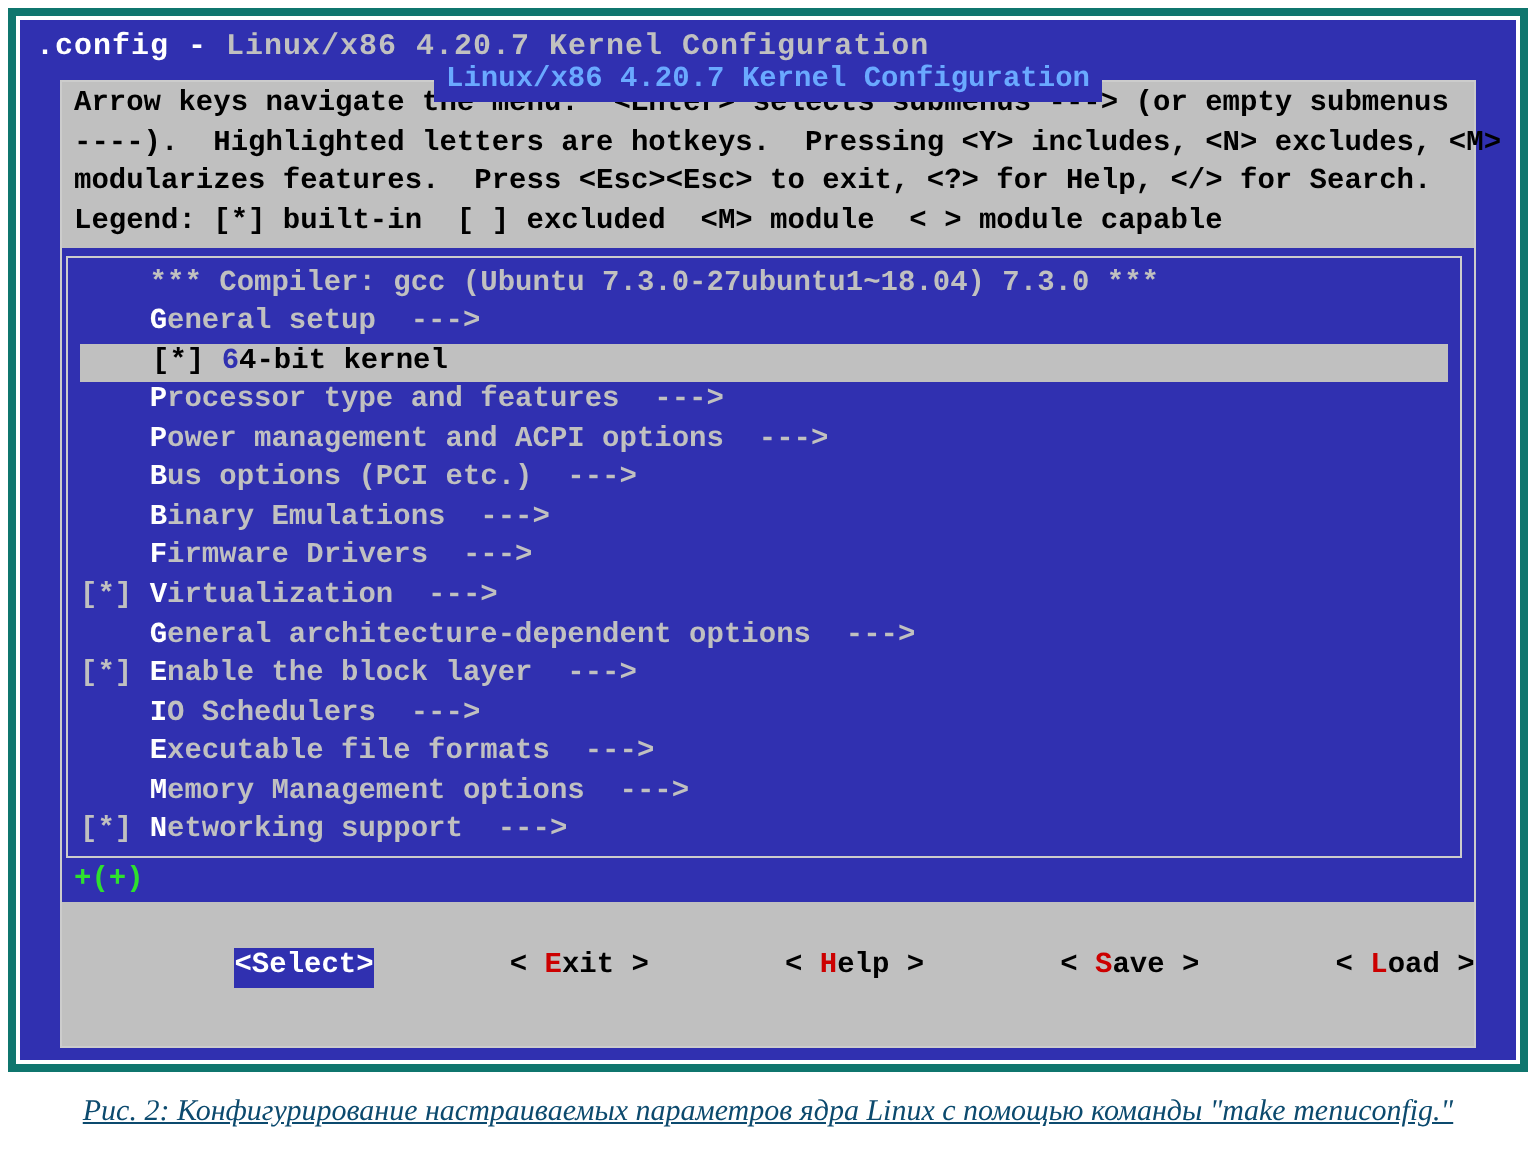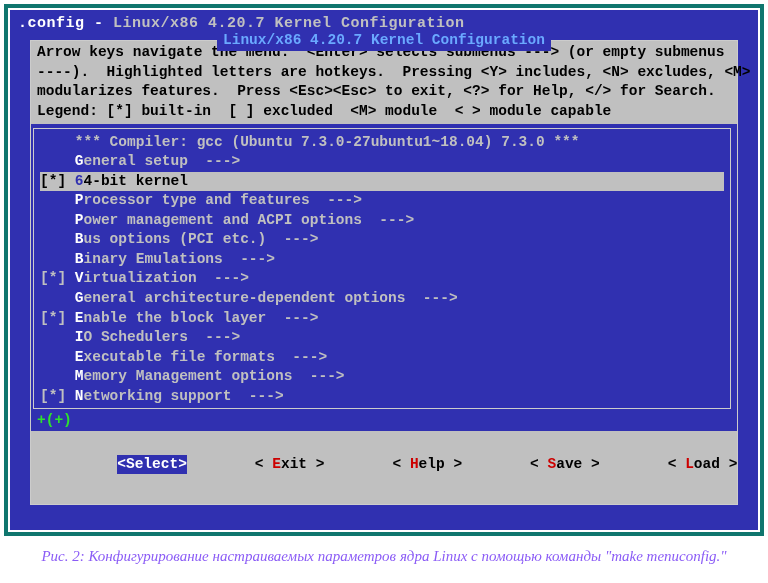--- a/index.html
+++ b/index.html
@@ -73,20 +73,21 @@
     overflow: hidden;
   }
   .menu-item {
     color: #c0c0c0;
     white-space: pre;
   }
   .menu-item .hotkey { color: #fff; }
   .menu-item.selected {
     background: #c0c0c0;
     color: #000;
+    padding-left: 36px;
   }
   .menu-item.selected .hotkey { color: #3030b0; }
   .indicator-line {
     color: #2ee02e;
     padding-left: 6px;
     margin-top: -4px;
   }
   .button-bar {
     text-align: center;
     color: #000;
@@ -103,22 +104,23 @@
     background: #3030b0;
     color: #fff;
   }
   .btn.active-btn .hot { color: #fff; }
   .caption {
     font-family: Georgia, "Times New Roman", serif;
     font-style: italic;
     text-align: center;
     font-size: 15px;
     padding: 8px 20px 0 20px;
-    color: #8b5cf6;
+    color: #0c4a6e;
     font-weight: normal;
+    text-decoration: underline;
   }
   .help-line { color: #000; }
 </style>
 </head>
 <body>
 
 <div class="chrome-frame">
 <div class="terminal">
 
   <div class="title-bar">
@@ -137,20 +139,21 @@
 
     <div class="menu-box">
       <div class="menu-item">    *** Compiler: gcc (Ubuntu 7.3.0-27ubuntu1~18.04) 7.3.0 ***</div>
       <div id="menu-mount">
             <div class="menu-item"><span>    </span><span class="hotkey">G</span><span>eneral setup  ---&gt;</span></div>
             <div class="menu-item selected"><span>[*] </span><span class="hotkey">6</span><span>4-bit kernel</span></div>
             <div class="menu-item"><span>    </span><span class="hotkey">P</span><span>rocessor type and features  ---&gt;</span></div>
             <div class="menu-item"><span>    </span><span class="hotkey">P</span><span>ower management and ACPI options  ---&gt;</span></div>
             <div class="menu-item"><span>    </span><span class="hotkey">B</span><span>us options (PCI etc.)  ---&gt;</span></div>
             <div class="menu-item"><span>    </span><span class="hotkey">B</span><span>inary Emulations  ---&gt;</span></div>
+            <div class="menu-item"><span>    </span><span class="hotkey">F</span><span>irmware Drivers  ---&gt;</span></div>
             <div class="menu-item"><span>[*] </span><span class="hotkey">V</span><span>irtualization  ---&gt;</span></div>
             <div class="menu-item"><span>    </span><span class="hotkey">G</span><span>eneral architecture-dependent options  ---&gt;</span></div>
             <div class="menu-item"><span>[*] </span><span class="hotkey">E</span><span>nable the block layer  ---&gt;</span></div>
             <div class="menu-item"><span>    </span><span class="hotkey">I</span><span>O Schedulers  ---&gt;</span></div>
             <div class="menu-item"><span>    </span><span class="hotkey">E</span><span>xecutable file formats  ---&gt;</span></div>
             <div class="menu-item"><span>    </span><span class="hotkey">M</span><span>emory Management options  ---&gt;</span></div>
             <div class="menu-item"><span>[*] </span><span class="hotkey">N</span><span>etworking support  ---&gt;</span></div>
           </div>
     </div>
 

